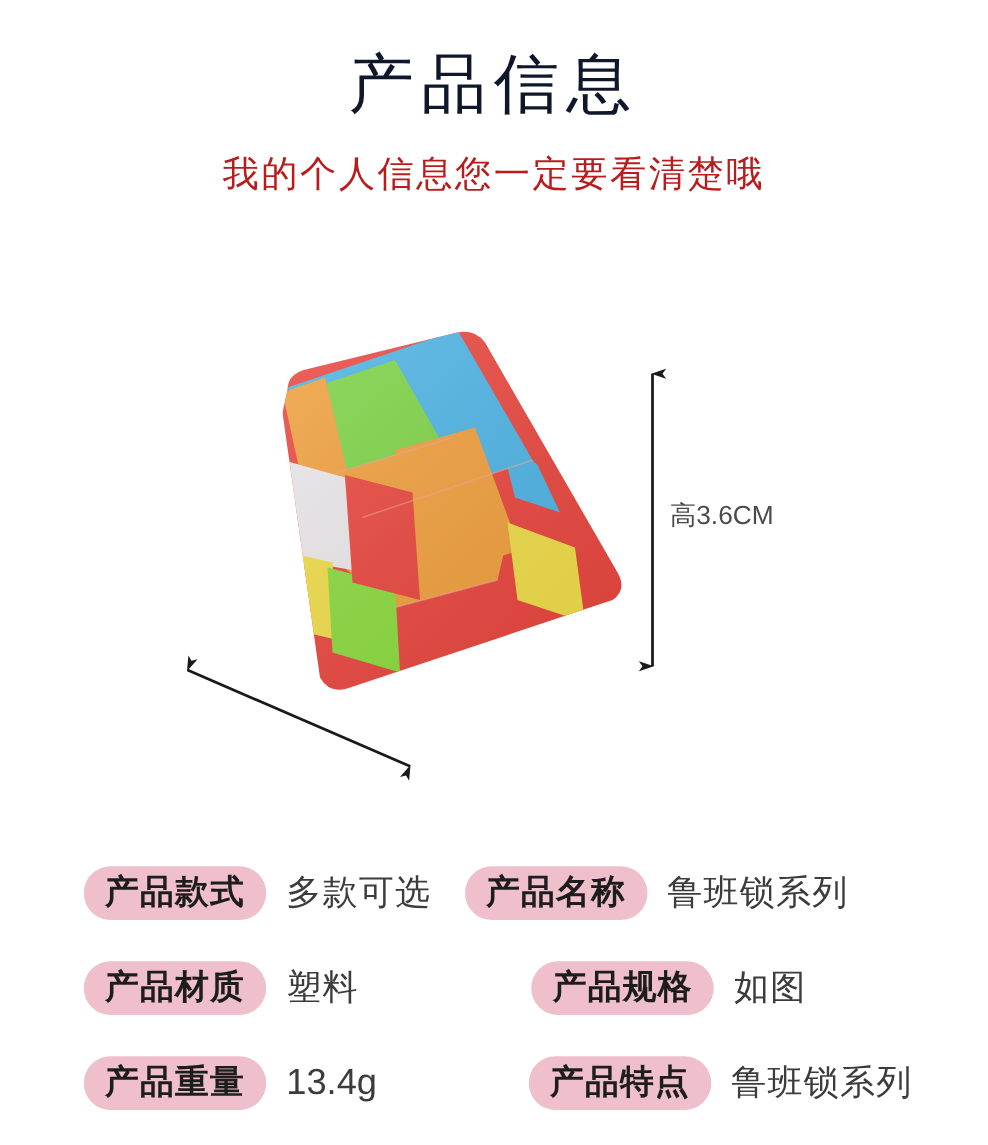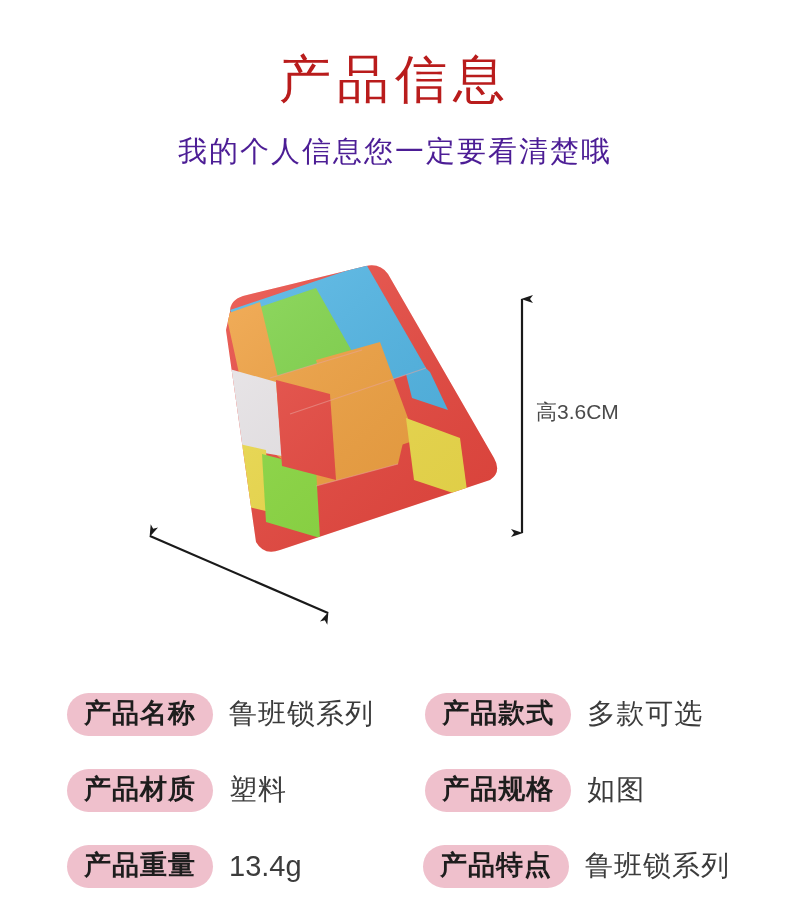--- a/index.html
+++ b/index.html
@@ -21,35 +21,35 @@
 
   
   .header {
     position: absolute;
     top: 0; left: 0;
     width: 790px;
     text-align: center;
   }
 
   .page-title {
-    margin-top: 51px;
+    margin-top: 40px;
     font-size: 52px;
     line-height: 1.1;
     font-weight: 400;
     letter-spacing: 6px;
-    color: #b91c1c;
+    color: #0f172a;
     font-family: "Liberation Sans", "DejaVu Sans", sans-serif;
   }
 
   .page-subtitle {
     margin-top: 26px;
     font-size: 29px;
     line-height: 1.2;
     letter-spacing: 2px;
-    color: #4c1d95;
+    color: #b91c1c;
     font-weight: 400;
   }
 
   
   .photo-area {
     position: absolute;
     top: 238px;
     left: 0;
     width: 790px;
     height: 420px;
@@ -207,27 +207,27 @@
       <line x1="150" y1="536" x2="328" y2="613" stroke="#1a1a1a" stroke-width="2.2" marker-start="url(#arrDiag)" marker-end="url(#arrDiag)"></line>
     </svg>
 
     <div class="dim-label height">高3.6CM</div>
 
   </div>
 
   <div class="specs">
 
     <div class="spec-row">
+      <div class="spec-cell right">
+        <span class="pill">产品款式</span>
+        <span class="spec-value">多款可选</span>
+      </div>
       <div class="spec-cell left">
         <span class="pill">产品名称</span>
         <span class="spec-value">鲁班锁系列</span>
-      </div>
-      <div class="spec-cell right">
-        <span class="pill">产品款式</span>
-        <span class="spec-value">多款可选</span>
       </div>
     </div>
 
     <div class="spec-row">
       <div class="spec-cell left">
         <span class="pill">产品材质</span>
         <span class="spec-value">塑料</span>
       </div>
       <div class="spec-cell right">
         <span class="pill">产品规格</span>

